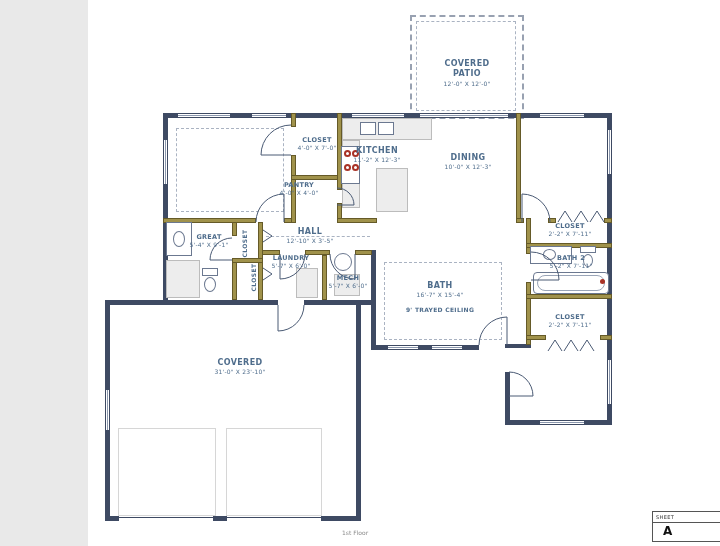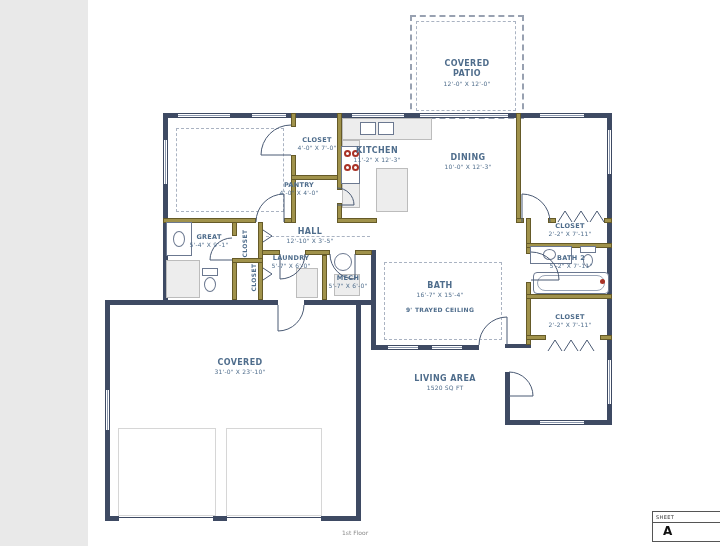--- a/index.html
+++ b/index.html
@@ -215,23 +215,19 @@
     <div class="rdims">5'-2" X 7'-11"</div>
   </div>
   <div class="lbl" style="left:530px;top:313px;width:80px">
     <div class="rname-sm">CLOSET</div>
     <div class="rdims">2'-2" X 7'-11"</div>
   </div>
   <div class="lbl" style="left:178px;top:358px;width:124px">
     <div class="rname">COVERED</div>
     <div class="rdims">31'-0" X 23'-10"</div>
   </div>
-  <div class="lbl" style="left:398px;top:374px;width:94px">
-    <div class="rname">LIVING AREA</div>
-    <div class="rdims">1520 SQ FT</div>
-  </div>
 
   <div class="floorlbl" style="left:342px;top:529px">1st Floor</div>
   <div class="sheetbox">
     <div class="sheethead">SHEET</div>
     <div class="sheetnum">A</div>
   </div>
 </div>
 
 </body></html>

